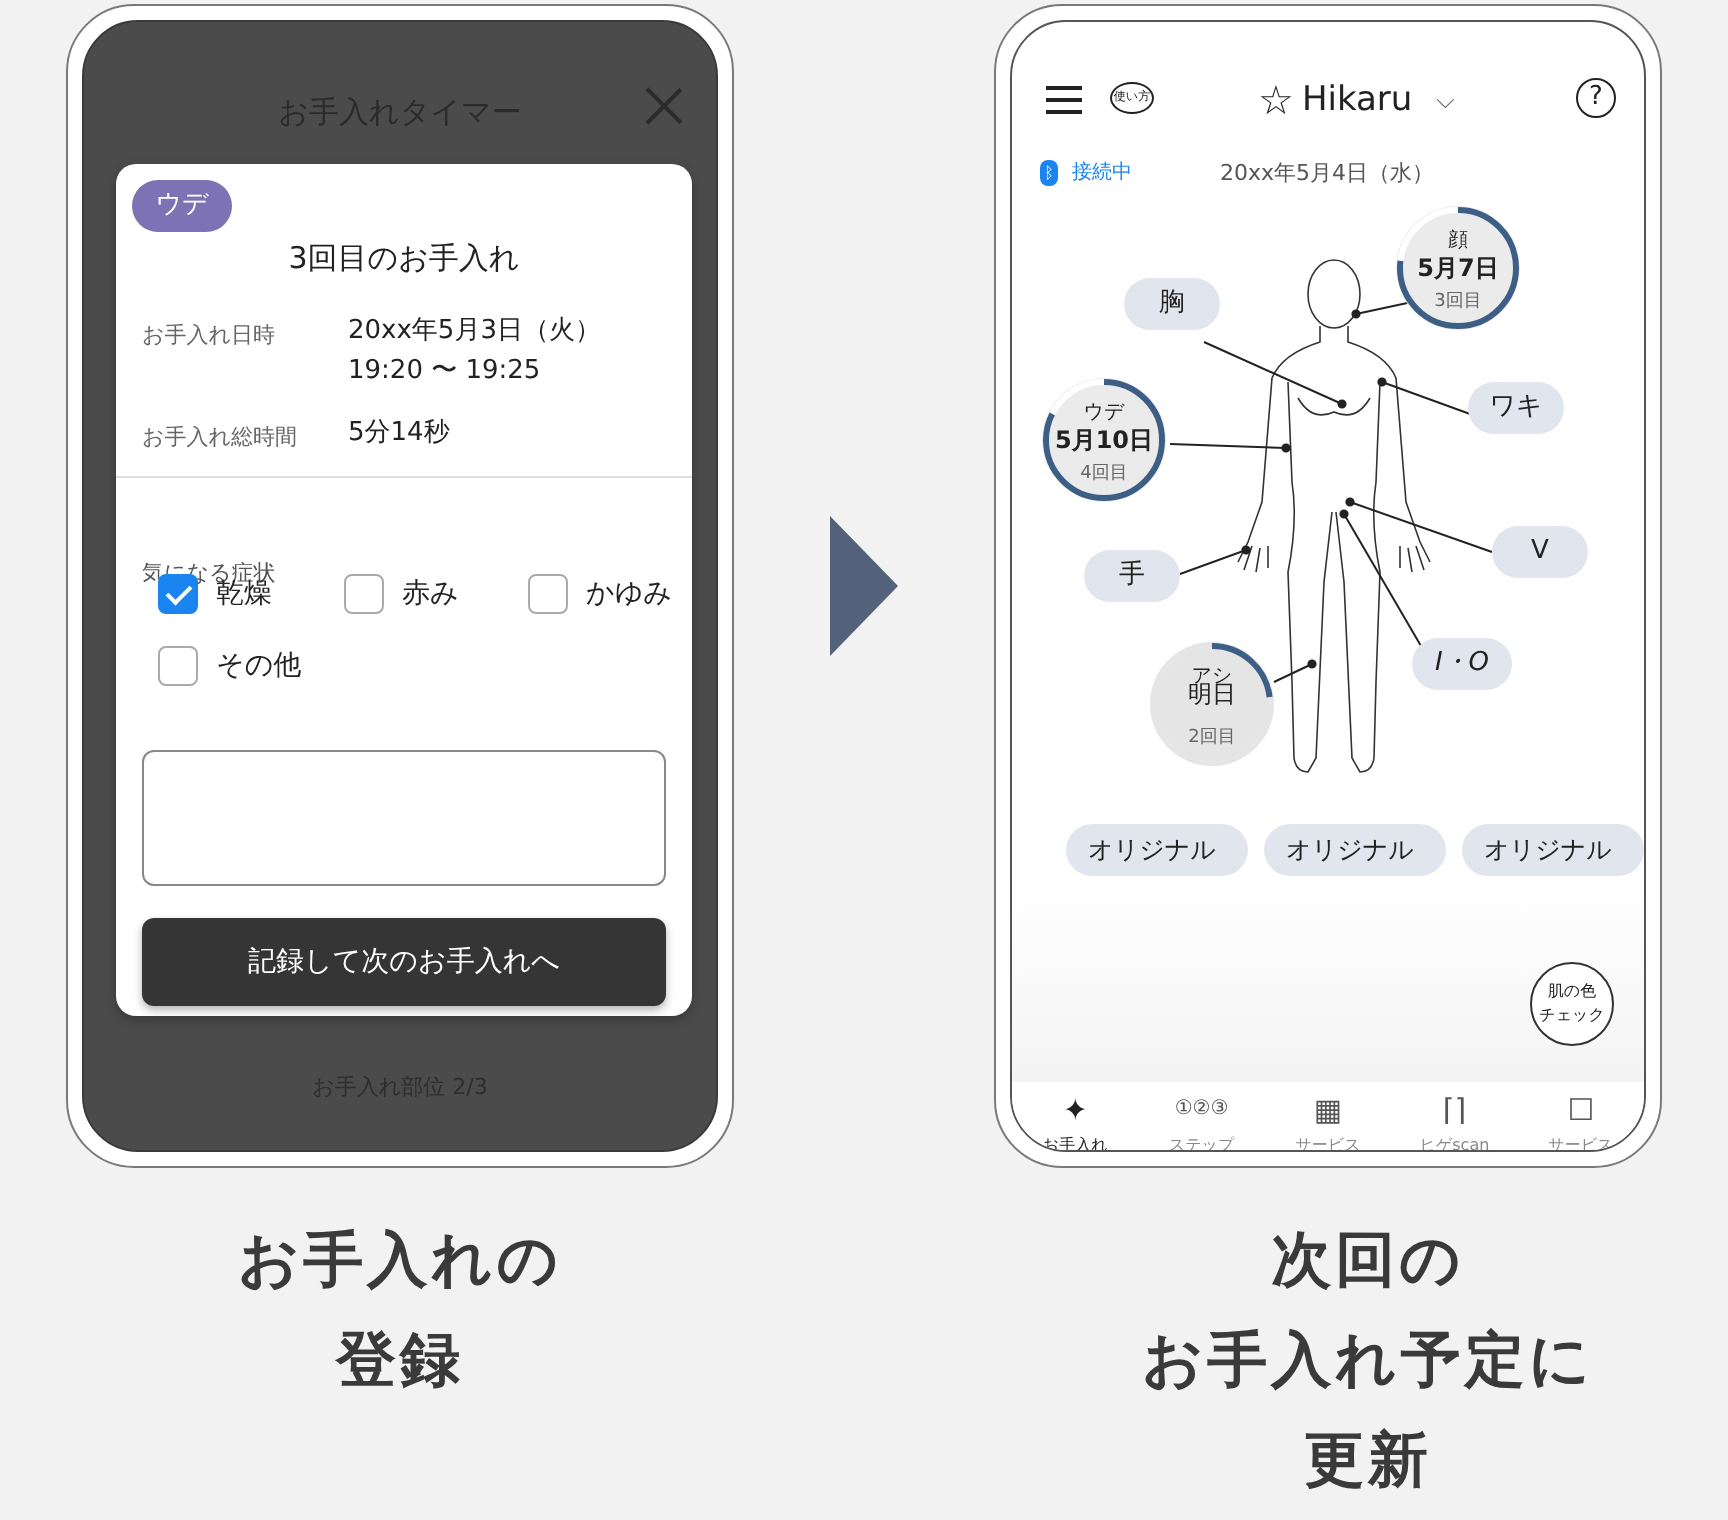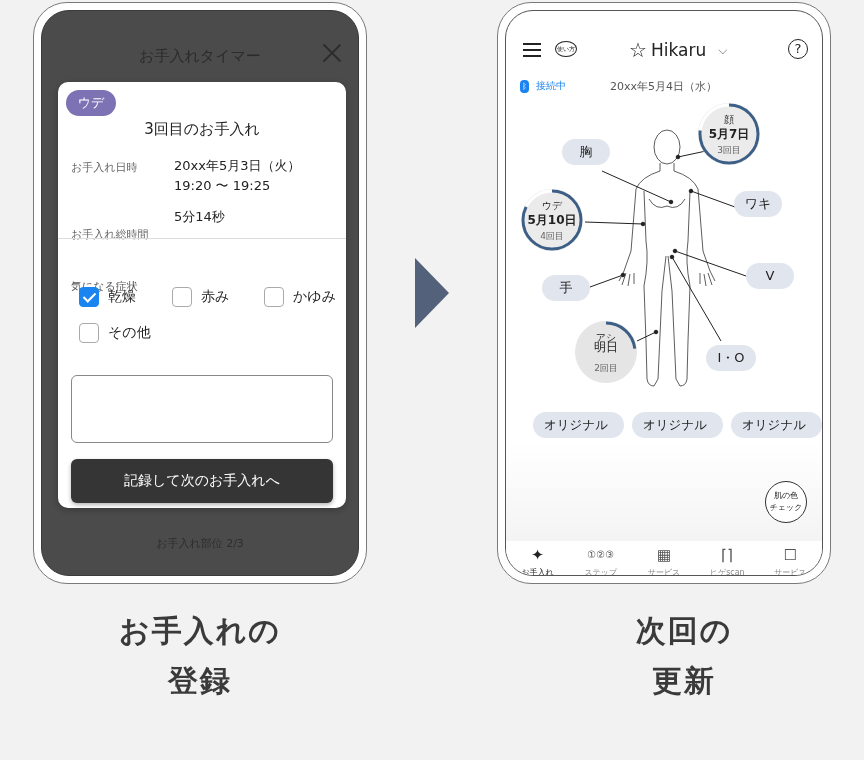--- a/index.html
+++ b/index.html
@@ -120,21 +120,21 @@
     <div class="close-x"></div>
 
     <div class="modal">
       <div class="part-badge">ウデ</div>
       <div class="session-title">3回目のお手入れ</div>
 
       <div class="info-row" style="top:78px">お手入れ日時</div>
       <div class="info-val" style="top:74px">20xx年5月3日（火）</div>
       <div class="info-val" style="top:94px">19:20 〜 19:25</div>
 
-      <div class="info-row" style="top:145px">お手入れ総時間</div>
+      <div class="info-row" style="top:129px">お手入れ総時間</div>
       <div class="info-val" style="top:125px">5分14秒</div>
 
       <div class="divider"></div>
       <div class="symptoms-label">気になる症状</div>
 
       <label class="cb" style="left:21px; top:205px">
         <span class="box checked"></span>
         <span>乾燥</span>
       </label>
       <label class="cb" style="left:114px; top:205px">
@@ -220,21 +220,21 @@
 
         <line x1="131" y1="330" x2="150" y2="321"></line>
           <circle cx="150" cy="321" r="1.8"></circle>
       </g>
     </svg>
 
     <div class="pill" style="left:56px; top:128px; width:48px;">胸</div>
     <div class="pill" style="left:228px; top:180px; width:48px;">ワキ</div>
     <div class="pill" style="left:36px; top:264px; width:48px;">手</div>
     <div class="pill" style="left:240px; top:252px; width:48px;">V</div>
-    <div class="pill" style="left:200px; top:334px; width:50px;">I・O</div>
+    <div class="pill" style="left:200px; top:308px; width:50px;font-style:italic;">I・O</div>
 
     <div class="ring" style="left:192px; top:92px; width:62px; height:62px;">
       <svg width="62" height="62">
         <circle cx="31" cy="31" r="29" fill="none" stroke="#fff" stroke-width="3"></circle>
         <circle cx="31" cy="31" r="29" fill="none" stroke="#3d5f86" stroke-width="3" stroke-dasharray="140 182" transform="rotate(-90 31 31)"></circle>
       </svg>
       <div class="r-part" style="top:10px">顔</div>
       <div class="r-date" style="top:23px">5月7日</div>
       <div class="r-count" style="top:41px">3回目</div>
     </div>
@@ -293,14 +293,15 @@
     </div>
   </div>
 </div>
 
 <div class="caption" id="capL">
   <div>お手入れの</div>
   <div>登録</div>
 </div>
 <div class="caption" id="capR">
   <div>次回の</div>
+  <div>お手入れ予定に</div>
   <div>更新</div>
 </div>
 
 </body></html>

